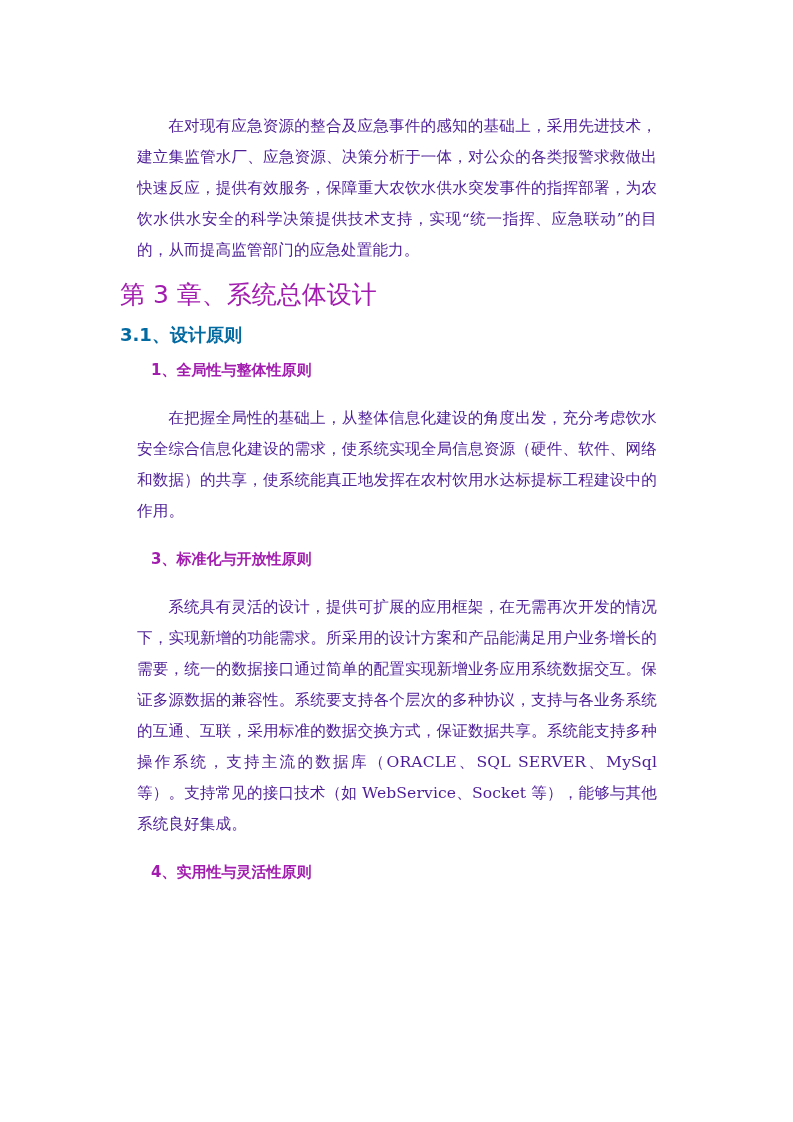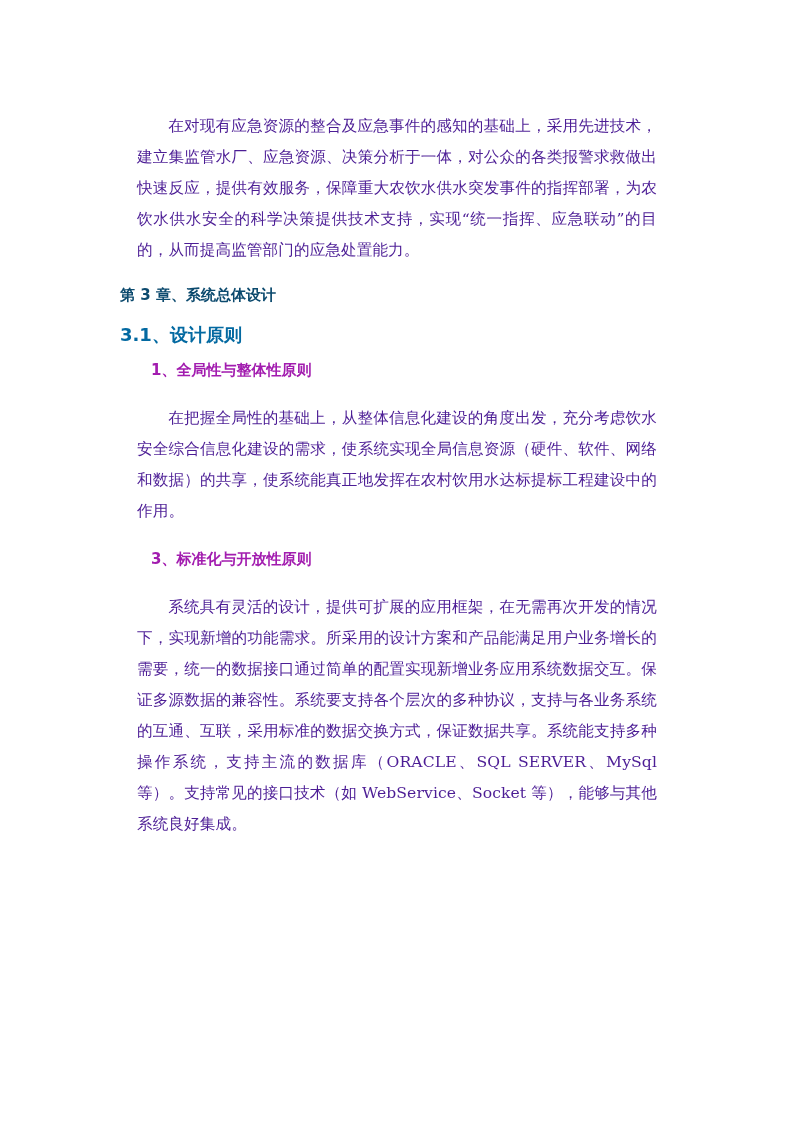--- a/index.html
+++ b/index.html
@@ -25,25 +25,25 @@
     font-size: 15.6px;
     line-height: 31px;
     margin: 17px;
     text-align: justify;
     text-indent: 2em;
     letter-spacing: 0.1px;
     color: #4c1d95;
   }
   .h1 {
     font-family: "DejaVu Sans", "Liberation Sans", sans-serif;
-    font-weight: bold;
-    font-size: 15px;
+    font-weight: normal;
+    font-size: 25px;
     line-height: 24px;
     margin: 10px 0 0 0;
-    color: #0c4a6e;
+    color: #a21caf;
   }
   .h2 {
     font-family: "DejaVu Sans", "Liberation Sans", sans-serif;
     font-weight: bold;
     font-size: 18px;
     line-height: 24px;
     margin: 16px 0 8px 0;
     color: #0369a1;
   }
   .h3 {
@@ -72,14 +72,15 @@
     <p class="para">在把握全局性的基础上，从整体信息化建设的角度出发，充分考虑饮水安全综合信息化建设的需求，使系统实现全局信息资源（硬件、软件、网络和数据）的共享，使系统能真正地发挥在农村饮用水达标提标工程建设中的作用。</p>
   </div>
 
 
   <div class="principle">
     <h3 class="h3">3、标准化与开放性原则</h3>
     <p class="para">系统具有灵活的设计，提供可扩展的应用框架，在无需再次开发的情况下，实现新增的功能需求。所采用的设计方案和产品能满足用户业务增长的需要，统一的数据接口通过简单的配置实现新增业务应用系统数据交互。保证多源数据的兼容性。系统要支持各个层次的多种协议，支持与各业务系统的互通、互联，采用标准的数据交换方式，保证数据共享。系统能支持多种操作系统，支持主流的数据库（ORACLE、SQL SERVER、MySql 等）。支持常见的接口技术（如 WebService、Socket 等），能够与其他系统良好集成。</p>
   </div>
 
   <div class="principle">
+    <h3 class="h3">4、实用性与灵活性原则</h3>
   </div>
 </div>
 
 </body></html>

